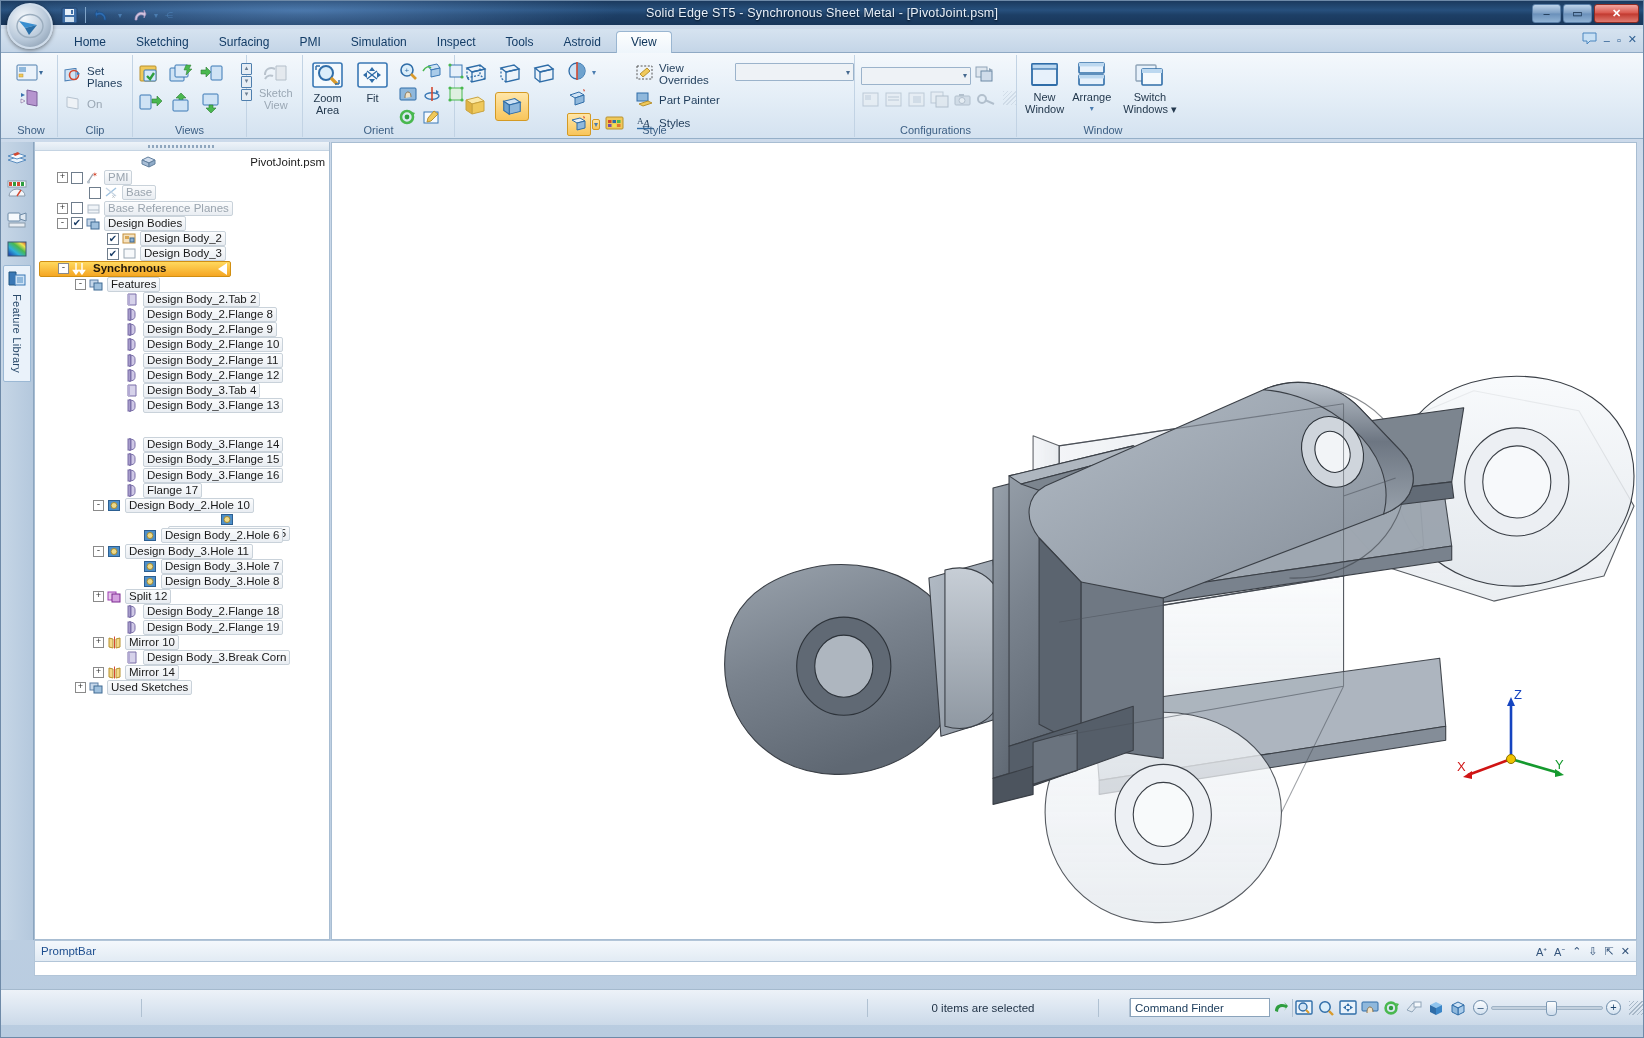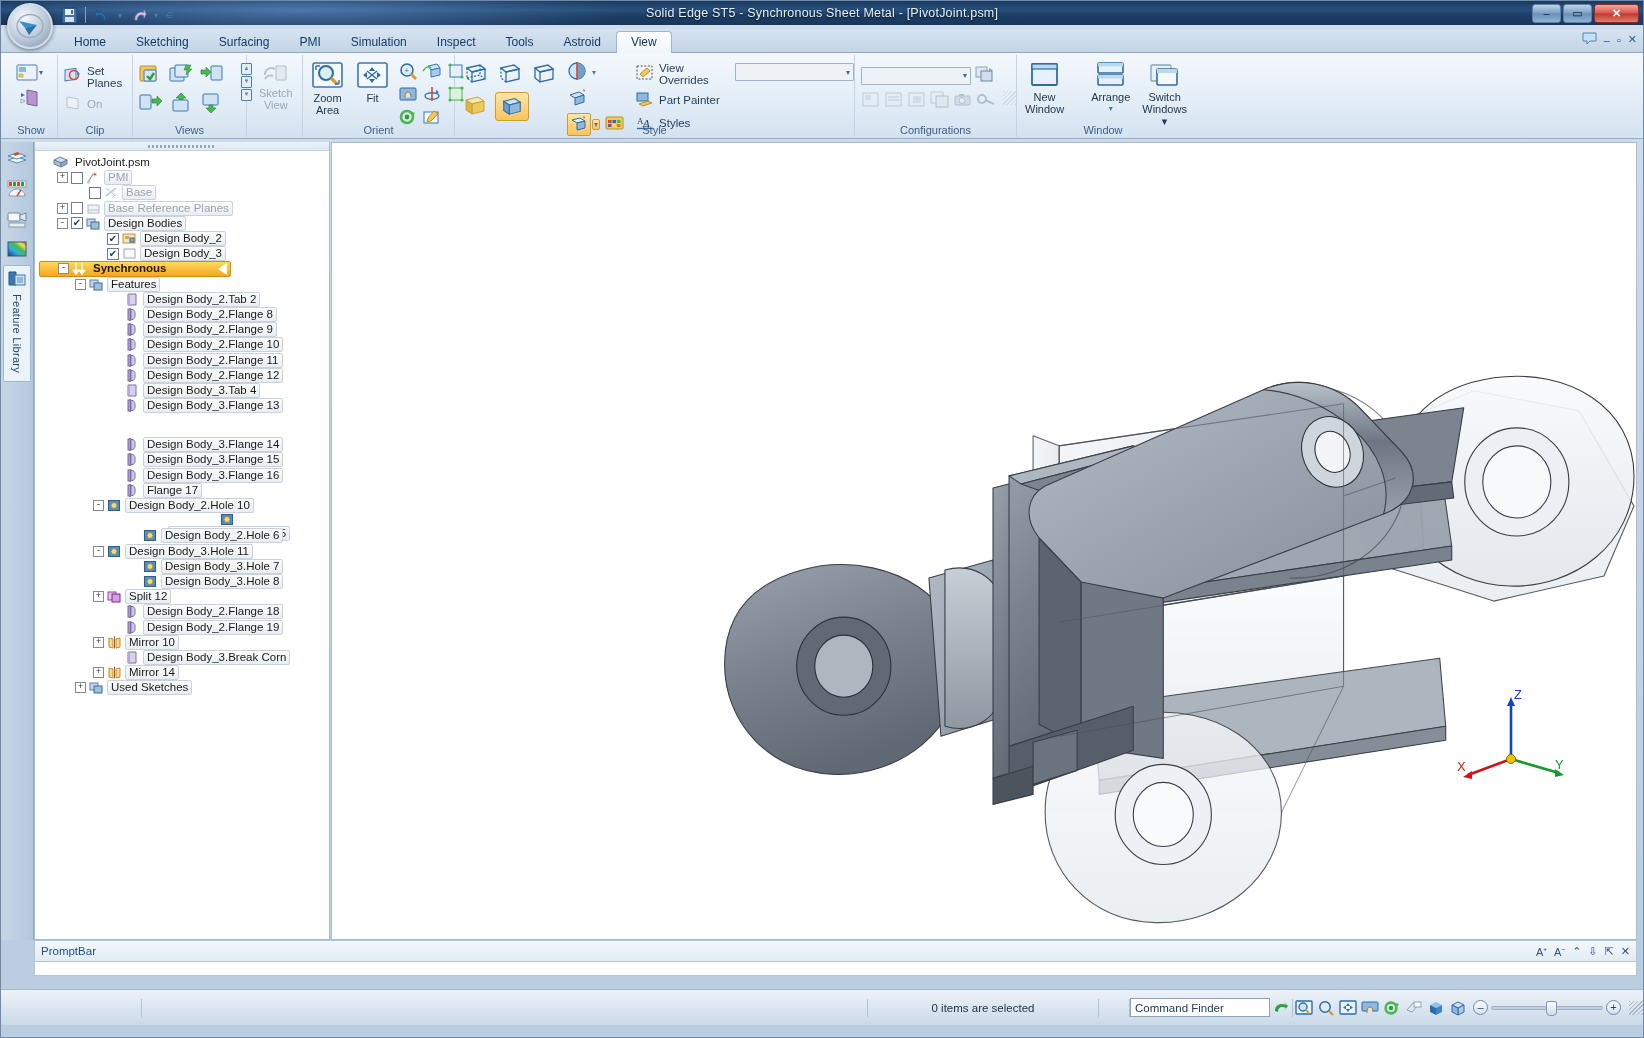--- a/index.html
+++ b/index.html
@@ -672,21 +672,21 @@
       <div class="gbody" style="padding:3px 0 0 4px;display:flex;align-items:flex-start;">
         <div class="bigbtn">
           <span class="ico">
             <svg width="33" height="27" viewBox="0 0 33 27">
               <rect x="4" y="2" width="25" height="21" rx="1" fill="#e7f1fb" stroke="#2f6da8" stroke-width="1.8"></rect>
               <rect x="4" y="2" width="25" height="5" fill="#bcd8f0" stroke="#2f6da8" stroke-width="1.2"></rect>
             </svg>
           </span>
           <span style="line-height:12px;">New<br>Window</span>
         </div>
-        <div class="bigbtn" style="margin-left:19px;">
+        <div class="bigbtn" style="margin-left:0;">
           <span class="ico">
             <svg width="33" height="27" viewBox="0 0 33 27">
               <rect x="4" y="1" width="25" height="10" rx="1" fill="#e7f1fb" stroke="#2f6da8" stroke-width="1.6"></rect>
               <rect x="4" y="1" width="25" height="3.4" fill="#bcd8f0"></rect>
               <rect x="4" y="13" width="25" height="10" rx="1" fill="#e7f1fb" stroke="#2f6da8" stroke-width="1.6"></rect>
               <rect x="4" y="13" width="25" height="3.4" fill="#bcd8f0"></rect>
             </svg>
           </span>
           <span style="line-height:12px;">Arrange</span>
           <span style="font-size:8px;color:#4a7cb0;">▾</span>
@@ -754,21 +754,21 @@
       </svg>
       <div class="vtext">Feature Library</div>
     </div>
   </div>
 
   <div class="treepanel">
     <div class="grip">
         <i></i>
       </div>
     <div class="tree" id="tree">
-        <div class="row" style="padding-left: 0px;">
+        <div class="row" style="padding-left: 0px; justify-content: space-between;">
           <span class="expspace"></span>
           <span class="nodeicon"><svg width="15" height="13" viewBox="0 0 15 13">
               <path d="M1 4 L7 1 L14 4 L8 7 Z" fill="#cfdced" stroke="#62809e"></path>
               <path d="M1 4 L1 8 L8 11 L8 7 Z" fill="#a8bed6" stroke="#62809e"></path>
               <path d="M8 7 L14 4 L14 8 L8 11 Z" fill="#8fabc8" stroke="#62809e"></path>
             </svg></span>
           <span class="lbl plain">PivotJoint.psm</span>
         </div>
         <div class="row" style="padding-left: 18px;">
           <span class="exp">+</span>

